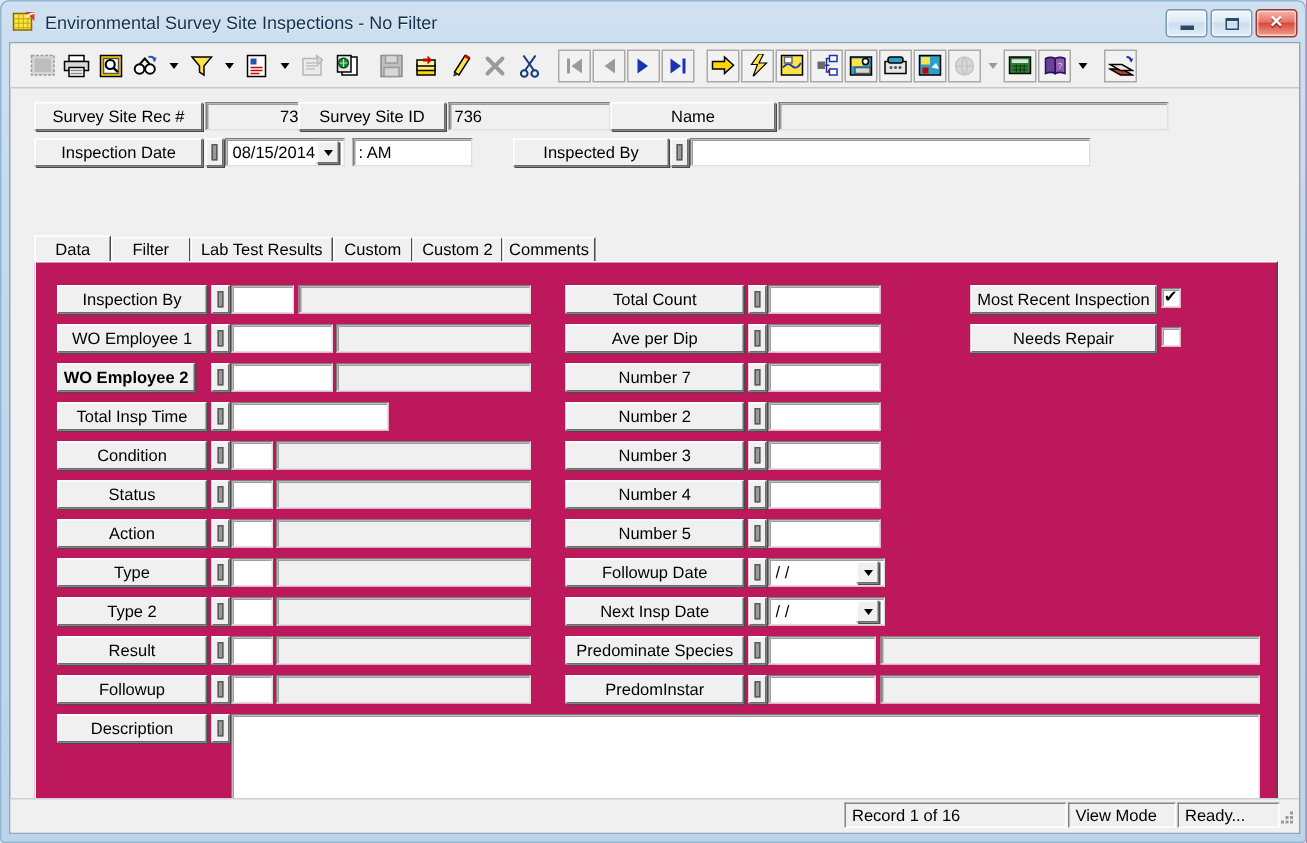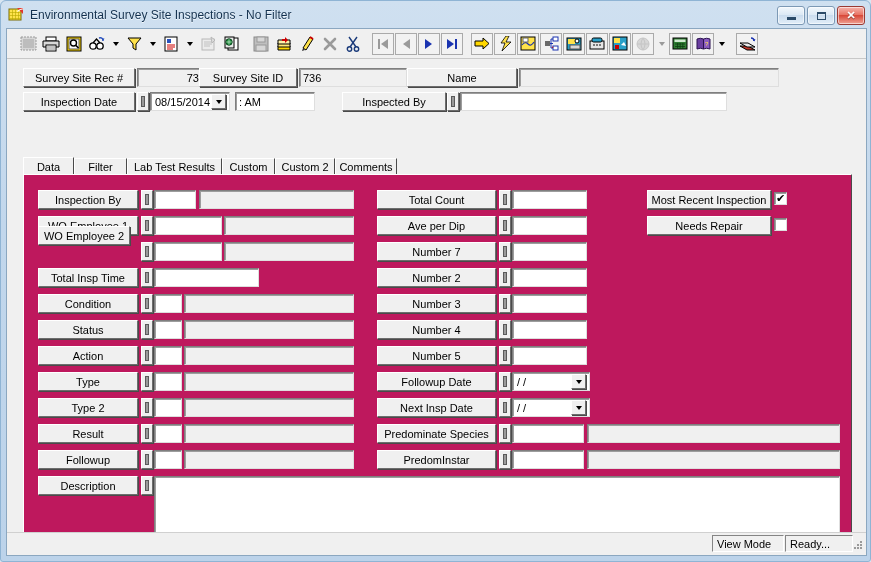--- a/index.html
+++ b/index.html
@@ -473,21 +473,21 @@
       <div class="fld" style="left:130px;top:15px;width:42px;"></div>
       <div class="fld ro" style="left:175px;top:15px;width:155px;"></div>
 
       <div class="lbl" style="left:14px;top:41px;width:100px;">WO Employee 1</div>
       <div class="spin" style="left:117px;top:41px;">
           <i></i>
         </div>
       <div class="fld" style="left:130px;top:41px;width:68px;"></div>
       <div class="fld ro" style="left:200px;top:41px;width:130px;"></div>
 
-      <div class="lbl" style="left:14px;top:51px;width:92px;">WO Employee 2</div>
+      <div class="lbl" style="left:14px;top:67px;width:92px;font-weight:bold;">WO Employee 2</div>
       <div class="spin" style="left:117px;top:67px;">
           <i></i>
         </div>
       <div class="fld" style="left:130px;top:67px;width:68px;"></div>
       <div class="fld ro" style="left:200px;top:67px;width:130px;"></div>
 
       <div class="lbl" style="left:14px;top:93px;width:100px;">Total Insp Time</div>
       <div class="spin" style="left:117px;top:93px;">
           <i></i>
         </div>
@@ -629,20 +629,21 @@
       <div class="lbl" style="left:623px;top:15px;width:124px;">Most Recent Inspection</div>
       <div class="chk" style="left:750px;top:17px;">
           <span>✔</span>
         </div>
 
       <div class="lbl" style="left:623px;top:41px;width:124px;text-align:right;">Needs Repair</div>
       <div class="chk" style="left:750px;top:43px;"></div>
     </div>
 
     <div id="statusbar">
+      <div class="sb-pane" style="left:556px;width:148px;">Record 1 of 16</div>
       <div class="sb-pane" style="left:705px;width:72px;">View Mode</div>
       <div class="sb-pane" style="left:778px;width:68px;">Ready...</div>
       <span id="grip">
         <i style="left:9px;top:1px"></i>
           <i style="left:6px;top:4px"></i>
           <i style="left:9px;top:4px"></i>
         <i style="left:3px;top:7px"></i>
           <i style="left:6px;top:7px"></i>
           <i style="left:9px;top:7px"></i>
       </span>

